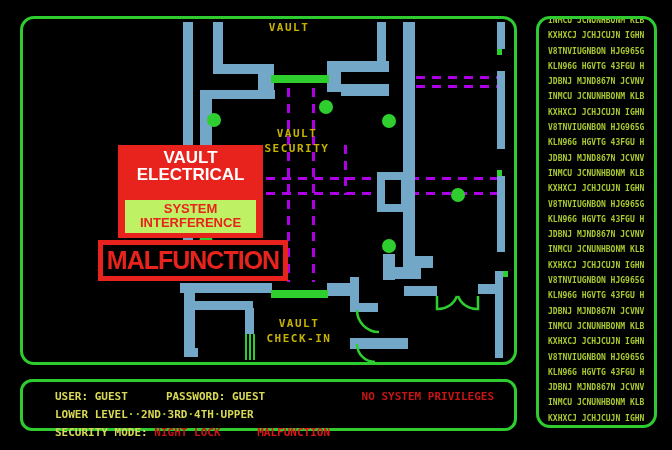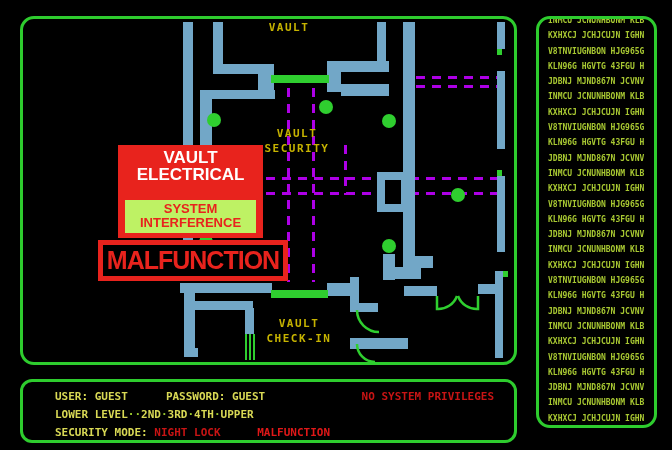--- a/index.html
+++ b/index.html
@@ -17,21 +17,21 @@
   #interference-box{position:absolute;left:7px;top:55px;width:131px;height:33px;background:#bef264;
                     text-align:center;padding-top:2px;box-sizing:border-box;}
   .interference-line{color:#E8231D;font-family:"Liberation Sans",sans-serif;font-weight:bold;
                      font-size:13px;line-height:14px;}
   #malfunction-box{position:absolute;left:98px;top:240px;width:190px;height:41px;background:#000;
                    border:5px solid #E8231D;box-sizing:border-box;z-index:5;
                    display:flex;align-items:center;justify-content:center;}
   #malfunction-text{color:#E8231D;font-family:"Liberation Sans",sans-serif;font-weight:bold;
                     font-size:25px;white-space:nowrap;letter-spacing:-1px;}
   
-  #status-panel{left:20px;top:379px;width:497px;height:64px;border-radius:12px;
+  #status-panel{left:20px;top:379px;width:497px;height:52px;border-radius:12px;
                 padding:6px 20px 0 32px;color:#D9D955;font-weight:bold;font-size:11px;}
   .srow{display:flex;align-items:baseline;line-height:18px;white-space:nowrap;}
   .red{color:#C81414;}
   .brightred{color:#E01818;}
   .gap38{display:inline-block;width:38px;}
   .gap30{display:inline-block;width:30px;}
   .push{margin-left:auto;padding-left:40px;}
   #floor-row{}
   .floor-dot{color:#9CCB2F;}
   

